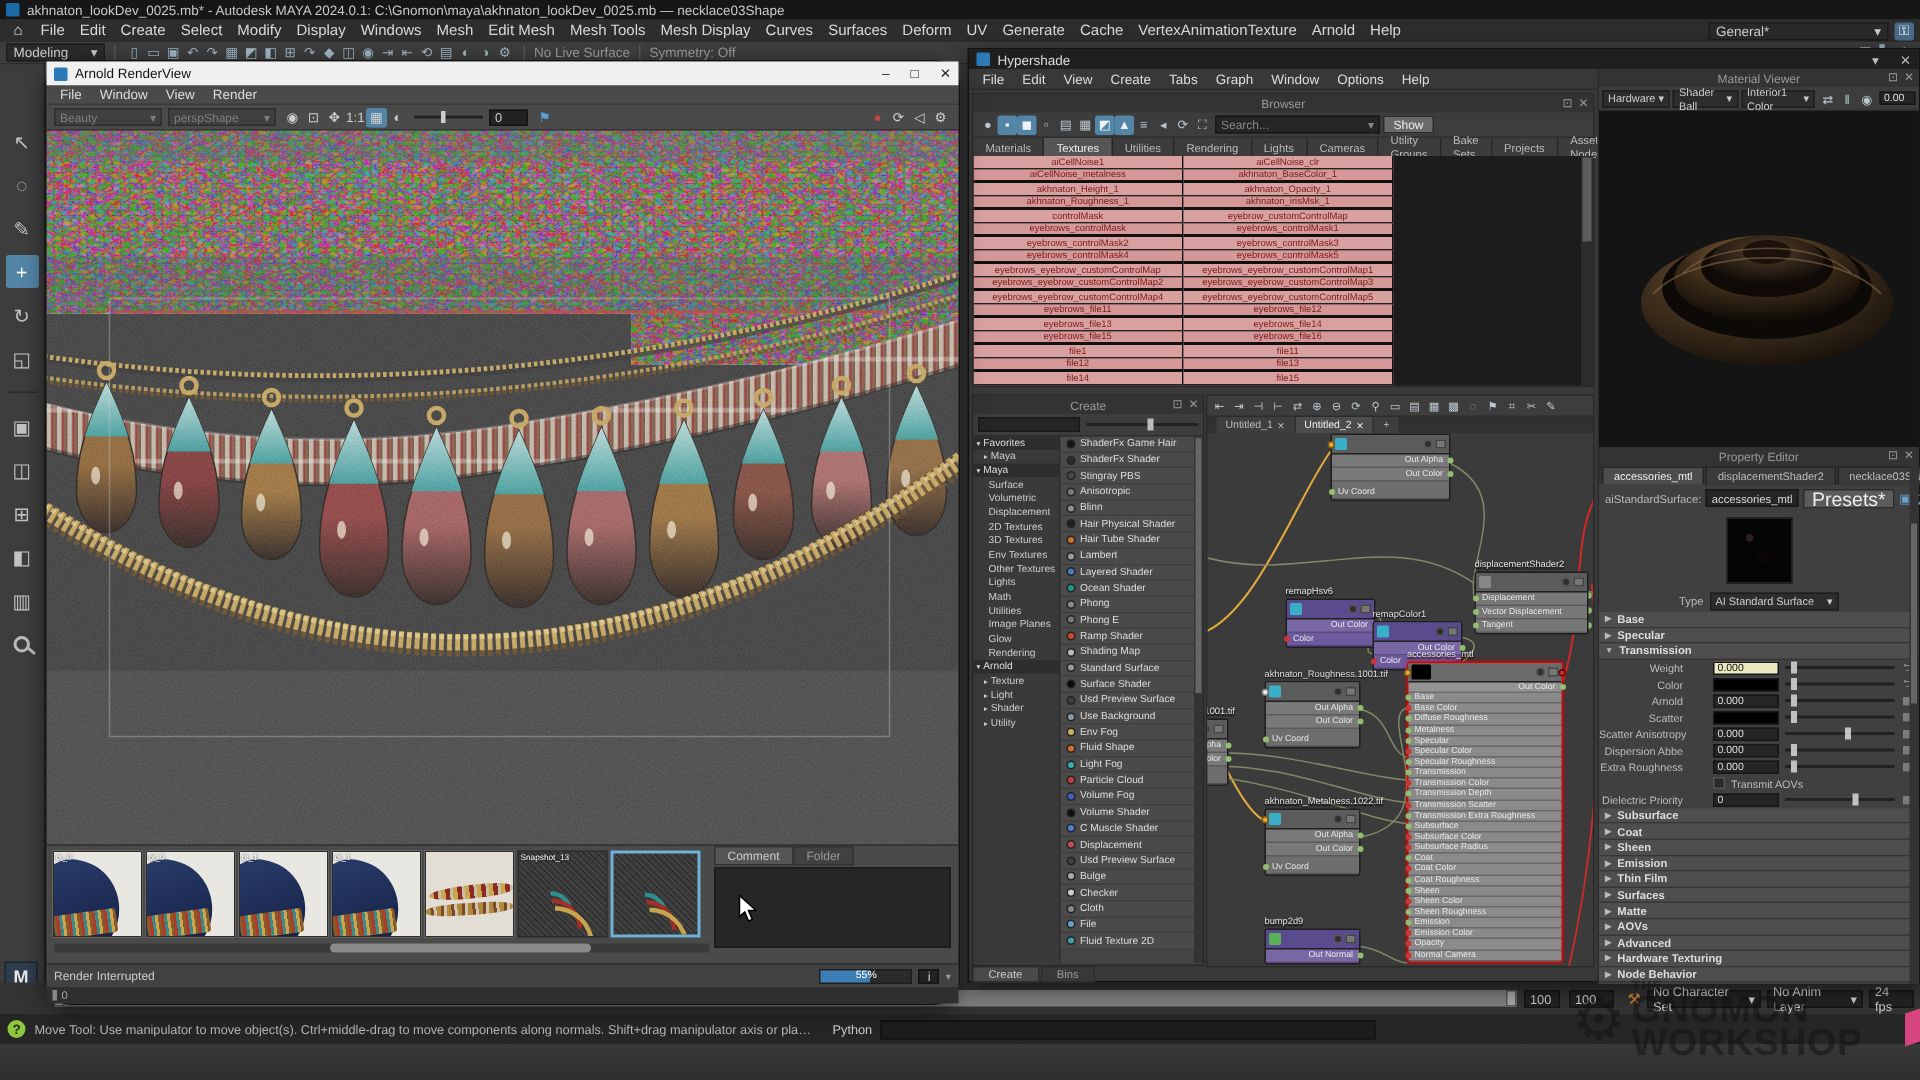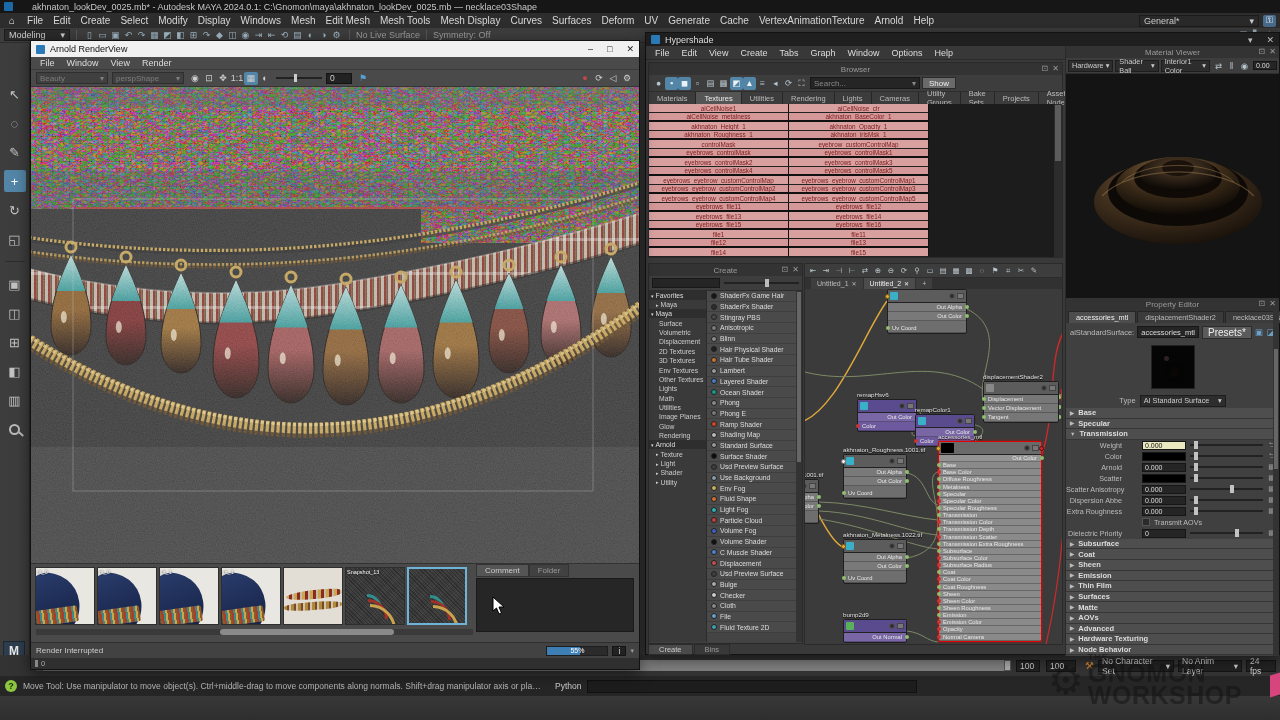--- a/index.html
+++ b/index.html
@@ -3,21 +3,21 @@
 <meta charset="utf-8">
 <style>
   html,body{margin:0;padding:0;background:#2a2a2a;}
   *{box-sizing:border-box;font-family:"Liberation Sans",sans-serif;-webkit-font-smoothing:antialiased;}
   #stage{position:relative;width:1280px;height:720px;overflow:hidden;background:#3c3c3c;}
   .abs{position:absolute;}
   .row{display:flex;align-items:center;}
   .ellip{white-space:nowrap;overflow:hidden;text-overflow:ellipsis;}
 
   
-  #maya-titlebar{left:0;top:0;width:1280px;height:13px;background:#161616;color:#c8c8c8;font-size:9px;display:flex;align-items:center;gap:19px;padding:0 4px;}
+  #maya-titlebar{left:0;top:0;width:1280px;height:13px;background:#161616;color:#c8c8c8;font-size:9px;display:flex;align-items:center;gap:5px;padding:0 4px;}
   #maya-menubar{left:0;top:13px;width:1280px;height:15px;background:#2d2d2d;color:#d8d8d8;font-size:10px;display:flex;align-items:center;gap:2px;padding:0 4px;}
   .menu-item{padding:0 5px;cursor:default;}
   #maya-shelf{left:0;top:28px;width:1280px;height:15px;background:#3d3d3d;color:#bbb;font-size:9px;display:flex;align-items:center;gap:3px;padding:0 4px;border-bottom:1px solid #2c2c2c;}
   .mini-dd{background:#2a2a2a;border:1px solid #1c1c1c;color:#ccc;padding:0 4px;height:12px;display:flex;align-items:center;gap:6px;font-size:9px;}
   .shelf-ic{width:13px;height:12px;display:flex;align-items:center;justify-content:center;color:#9fb6c4;font-size:9px;}
   .vsep{width:1px;height:11px;background:#565656;margin:0 3px;}
   #left-toolbar{left:0;top:43px;width:30px;height:612px;background:#3d3d3d;border-right:1px solid #2c2c2c;display:flex;flex-direction:column;align-items:center;padding-top:40px;gap:7px;}
   .tool-ic{width:22px;height:22px;display:flex;align-items:center;justify-content:center;color:#c2c2c2;font-size:13px;border-radius:2px;}
   .tool-ic.active{background:#5285a6;color:#fff;}
   .zoomglass{width:11px;height:11px;border:2px solid #bbb;border-radius:50%;position:relative;}
@@ -30,21 +30,21 @@
   #rangebar .rs-handle{position:absolute;top:0;width:7px;height:11px;background:#a8a8a8;border:1px solid #555;}
   .tl-field{background:#222;border:1px solid #141414;color:#ccc;height:12px;padding:0 3px;display:flex;align-items:center;font-size:8.5px;}
   .tl-ic{color:#aaa;font-size:10px;padding:0 3px;}
   #helpline{left:0;top:676px;width:1280px;height:20px;background:#262626;display:flex;align-items:center;gap:6px;padding:0 5px;font-size:8.5px;color:#b5b5b5;z-index:1;}
   #help-badge{width:12px;height:12px;border-radius:50%;background:#8dc63f;color:#1c2b06;font-weight:bold;font-size:9px;display:flex;align-items:center;justify-content:center;}
   #py-field{width:330px;height:13px;background:#1d1d1d;border:1px solid #111;}
   #bottom-fill{left:0;top:696px;width:1280px;height:24px;background:linear-gradient(#383838,#2e2e2e);}
 
   
   .win{position:absolute;border:1px solid #121212;box-shadow:0 4px 14px rgba(0,0,0,.55);}
-  #arnold-win{left:30px;top:40px;width:610px;height:630px;background:#4a4a4a;z-index:5;}
+  #arnold-win{left:30px;top:40px;width:610px;height:630px;background:#4a4a4a;z-index:5;border-radius:18px;}
   #arnold-title{height:16px;background:#f0f0f0;display:flex;align-items:center;gap:5px;padding:0 5px;font-size:9px;color:#111;}
   .win-btns{margin-left:auto;display:flex;gap:14px;color:#222;font-size:9px;align-items:center;}
   #arnold-menus{height:13px;background:#4a4a4a;display:flex;align-items:center;gap:2px;font-size:9px;color:#ddd;padding:0 4px;border-bottom:1px solid #3a3a3a;}
   #arnold-toolbar{height:17px;background:#4a4a4a;display:flex;align-items:center;gap:4px;padding:0 5px;border-bottom:1px solid #353535;}
   .arv-dd{width:72px;height:12px;background:#404040;border:1px solid #2e2e2e;color:#7e7e7e;font-size:8px;display:flex;align-items:center;justify-content:space-between;padding:0 3px;}
   .arv-ic{width:14px;height:13px;display:flex;align-items:center;justify-content:center;color:#cfcfcf;font-size:9px;}
   .arv-ic.blue{background:#5285a6;border-radius:2px;}
   #arv-slider{width:46px;height:2px;background:#222;position:relative;}
   #arv-slider i{position:absolute;left:18px;top:-3px;width:3px;height:8px;background:#ccc;}
   #render-area{position:relative;width:608px;height:476px;background:#2b2b2b;overflow:hidden;}
@@ -125,21 +125,21 @@
   
   #right-col{position:absolute;left:419px;top:13px;width:214px;height:610px;background:#404040;border-left:1px solid #2a2a2a;}
   #mv-toolbar{height:16px;display:flex;align-items:center;gap:2px;padding:0 2px;background:#3d3d3d;border-bottom:1px solid #2d2d2d;}
   .mv-dd{height:12px;background:#2d2d2d;border:1px solid #1d1d1d;color:#ccc;font-size:7.3px;display:flex;align-items:center;justify-content:space-between;padding:0 3px;gap:2px;}
   #mv-view{position:relative;height:224px;background:#141414;overflow:hidden;}
   #pe-tabs{height:13px;display:flex;background:#333;font-size:7.3px;color:#bbb;gap:1px;padding-left:2px;align-items:flex-end;}
   .pe-tab{padding:1px 7px;background:#3b3b3b;border:1px solid #262626;border-bottom:none;}
   .pe-tab.on{background:#4d4d4d;color:#eee;}
   #pe-name-row{height:18px;display:flex;align-items:center;gap:3px;padding:0 4px;font-size:7.5px;color:#bbb;}
   #pe-name-field{width:86px;height:12px;background:#252525;border:1px solid #171717;color:#ddd;font-size:7.5px;display:flex;align-items:center;padding:0 3px;}
-  #pe-presets{height:13px;background:#5b5b5b;border:1px solid #2c2c2c;color:#eee;font-size:10px;display:flex;align-items:center;padding:0 5px;}
+  #pe-presets{height:13px;background:#5b5b5b;border:1px solid #2c2c2c;color:#eee;font-size:13px;display:flex;align-items:center;padding:0 5px;}
   #pe-swatch-area{height:52px;display:flex;align-items:center;justify-content:center;}
   #pe-swatch{width:44px;height:44px;background:#050505;position:relative;border:1px solid #222;}
   #pe-swatch i{position:absolute;left:12px;top:10px;width:5px;height:5px;border-radius:50%;background:#2e2023;box-shadow:8px 14px 6px #1c0f08;}
   #pe-type-row{height:15px;display:flex;align-items:center;gap:4px;padding:0 4px;font-size:7.5px;color:#bbb;justify-content:center;}
   .section-hdr{height:10.6px;background:#4e4e4e;border-bottom:1px solid #363636;display:flex;align-items:center;gap:4px;padding:0 4px;font-size:7.5px;color:#ddd;font-weight:bold;}
   .tr-row{height:11px;display:flex;align-items:center;font-size:7.2px;color:#bbb;padding-right:3px;}
   .tr-label{width:76px;text-align:right;padding-right:20px;flex:none;white-space:nowrap;overflow:hidden;}
   .tr-field{width:44px;height:9px;background:#252525;border:1px solid #161616;color:#ddd;font-size:7px;display:flex;align-items:center;padding:0 2px;flex:none;}
   .tr-field.hl{background:#eae8c0;color:#111;}
   .tr-field.swatch{background:#000;}

